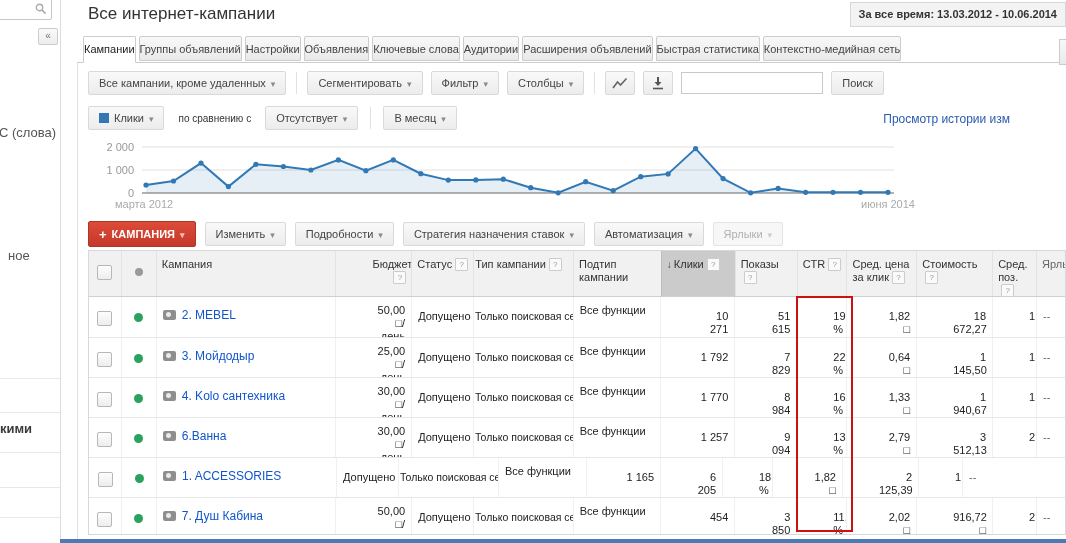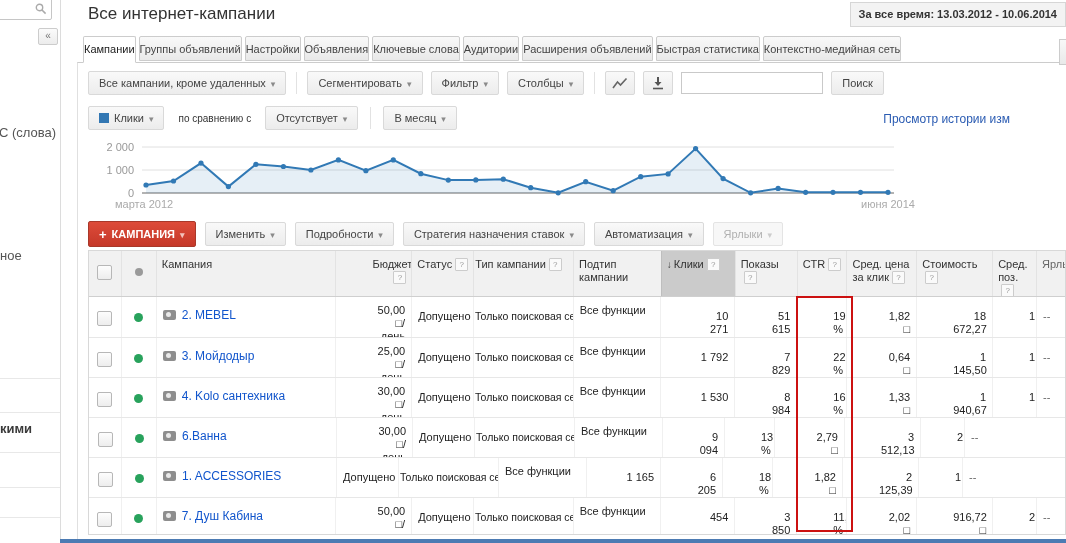--- a/index.html
+++ b/index.html
@@ -8,21 +8,21 @@
   #app{position:relative;width:1066px;height:543px;background:#fff;}
 
   
   .sidebar{position:absolute;left:0;top:0;width:60px;height:543px;border-right:1px solid #dcdcdc;background:#fff;z-index:4;}
   .side-search{position:absolute;top:-4px;left:-14px;width:64px;height:22px;border:1px solid #c6c6c6;border-radius:2px;background:#fff;}
   .side-search svg{position:absolute;right:4px;top:6px;}
   .collapse-btn{position:absolute;top:28px;right:2px;width:18px;height:15px;border:1px solid #ccc;border-radius:2px;
     background:linear-gradient(#fbfbfb,#ececec);color:#777;font-size:10px;line-height:14px;text-align:center;cursor:pointer;}
   .side-item{position:absolute;font-size:13px;color:#555;white-space:nowrap;}
   .si-1{top:125px;right:4px;}
-  .si-2{top:248px;left:0;}
+  .si-2{top:248px;left:8px;}
   .si-3{top:421px;left:0;font-weight:bold;color:#3a3a3a;}
   .sdiv{position:absolute;left:0;right:0;height:1px;background:#e8e8e8;}
   .d1{top:378px}.d2{top:412px}.d3{top:452px}.d4{top:487px}.d5{top:517px}
 
   
   .page-title{position:absolute;left:88px;top:4px;font-size:17px;color:#333;z-index:2;}
   .date-box{position:absolute;right:0;top:2px;height:25px;box-sizing:border-box;background:#f3f3f3;border:1px solid #d6d6d6;
     padding:5px 8px 0;font-weight:bold;font-size:11px;color:#333;white-space:nowrap;z-index:2;cursor:pointer;}
 
   
@@ -326,41 +326,42 @@
           <div class="td col-name"><span class="campaign-icon"></span><span class="name-link">4. Kolo сантехника</span></div>
           <div class="td col-budget t-right">
             <div class="budget-cell-inner">
               <span>30,00 □/день</span>
               <span class="budget-edit"></span>
             </div>
           </div>
           <div class="td col-status">Допущено</div>
           <div class="td col-type">Только поисковая сеть</div>
           <div class="td col-subtype">Все функции</div>
-          <div class="td col-clicks t-right">1 530</div>
+          <div class="td col-clicks t-right">1 770</div>
           <div class="td col-impressions t-right">8 984</div>
           <div class="td col-ctr t-right">16,25 %</div>
           <div class="td col-cpc t-right">1,33 □</div>
           <div class="td col-cost t-right">1 940,67 □</div>
           <div class="td col-pos t-right">1,3</div>
           <div class="td col-labels">--</div>
         </div>
         <div class="tr">
           <div class="td col-checkbox"><span class="checkbox"></span></div>
           <div class="td col-dot"><span class="dot green"></span></div>
           <div class="td col-name"><span class="campaign-icon"></span><span class="name-link">6.Ванна</span></div>
           <div class="td col-budget t-right">
             <div class="budget-cell-inner">
               <span>30,00 □/день</span>
               <span class="budget-edit"></span>
             </div>
           </div>
           <div class="td col-status">Допущено</div>
           <div class="td col-type">Только поисковая сеть</div>
           <div class="td col-subtype">Все функции</div>
+          <div class="td col-clicks t-right">1 257</div>
           <div class="td col-impressions t-right">9 094</div>
           <div class="td col-ctr t-right">13,82 %</div>
           <div class="td col-cpc t-right">2,79 □</div>
           <div class="td col-cost t-right">3 512,13 □</div>
           <div class="td col-pos t-right">2,0</div>
           <div class="td col-labels">--</div>
         </div>
         <div class="tr">
           <div class="td col-checkbox"><span class="checkbox"></span></div>
           <div class="td col-dot"><span class="dot green"></span></div>

